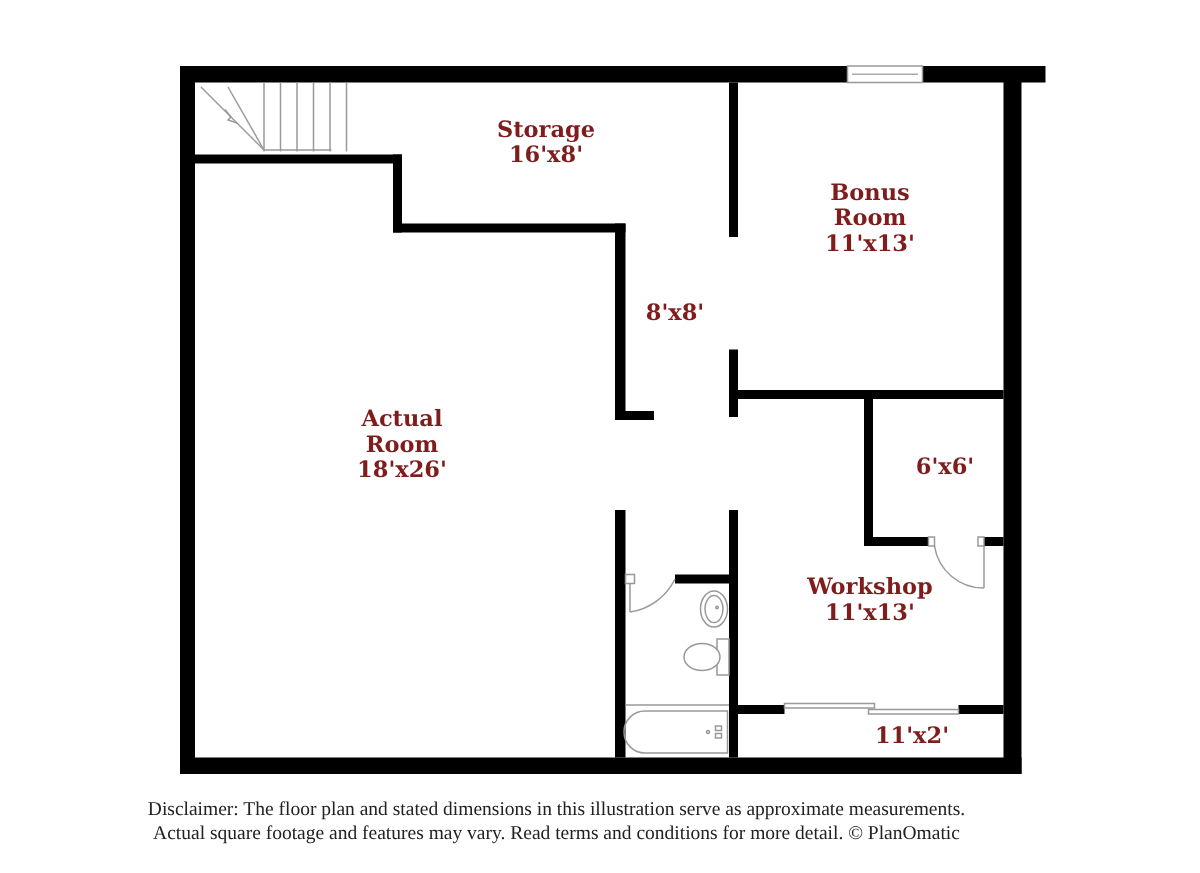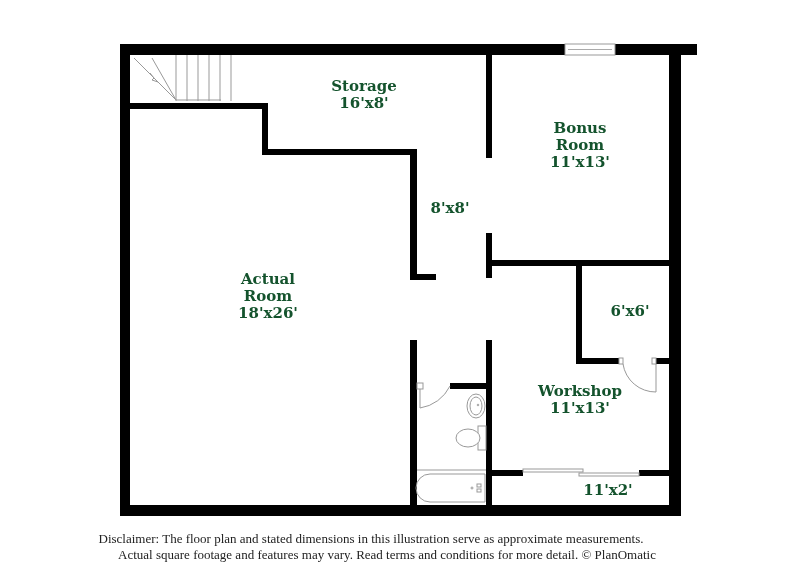--- a/index.html
+++ b/index.html
@@ -1,18 +1,18 @@
 <!DOCTYPE html>
 <html><head>
 <meta charset="utf-8">
 <style>
   html, body { margin: 0; padding: 0; background: #ffffff; }
   body { width: 800px; height: 582px; position: relative; overflow: hidden; font-family: "DejaVu Serif", serif; }
   .plan { position: absolute; left: 0; top: 0; width: 800px; height: 582px; }
-  .label { position: absolute; text-align: center; font-family: "DejaVu Serif", serif; font-weight: bold; color: #14532d; font-size: 15px; line-height: 17px; transform: translateX(-50%); white-space: nowrap; }
+  .label { position: absolute; text-align: center; font-family: "DejaVu Serif", serif; font-weight: bold; color: #7f1d1d; font-size: 15px; line-height: 17px; transform: translateX(-50%); white-space: nowrap; }
   .disclaimer { position: absolute; left: 0; width: 742px; text-align: center; font-family: "Liberation Serif", serif; font-size: 13px; color: #222; line-height: 17px; }
 </style>
 </head>
 <body>
 
 <svg class="plan" width="800" height="582" viewBox="0 0 800 582" xmlns="http://www.w3.org/2000/svg">
 
   <g fill="#000">
     <rect x="120" y="44" width="445" height="11"></rect>
     <rect x="615" y="44" width="82" height="11"></rect>
@@ -131,13 +131,13 @@
 <div class="label" style="left:580px; top:383px;">
   <div>Workshop</div>
   <div>11'x13'</div>
 </div>
 
 <div class="label" style="left:580px; top:482px;margin-left:28px;">
   <div>11'x2'</div>
 </div>
 
 <div class="disclaimer" style="top:530px;">Disclaimer: The floor plan and stated dimensions in this illustration serve as approximate measurements.</div>
-<div class="disclaimer" style="top:546px;margin-left:16px;">Actual square footage and features may vary. Read terms and conditions for more detail. © PlanOmatic</div>
+<div class="disclaimer" style="top:546px;">Actual square footage and features may vary. Read terms and conditions for more detail. © PlanOmatic</div>
 
 </body></html>

